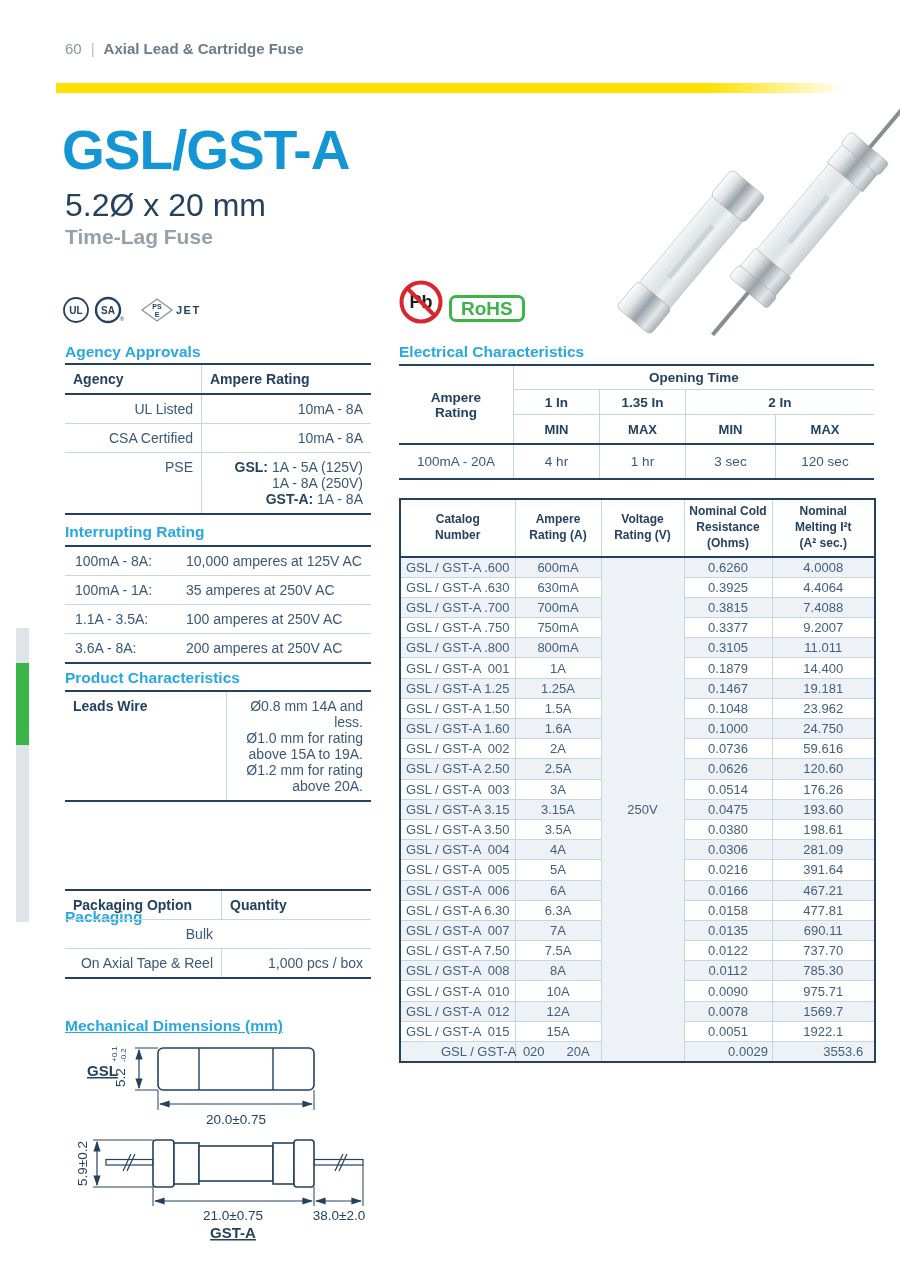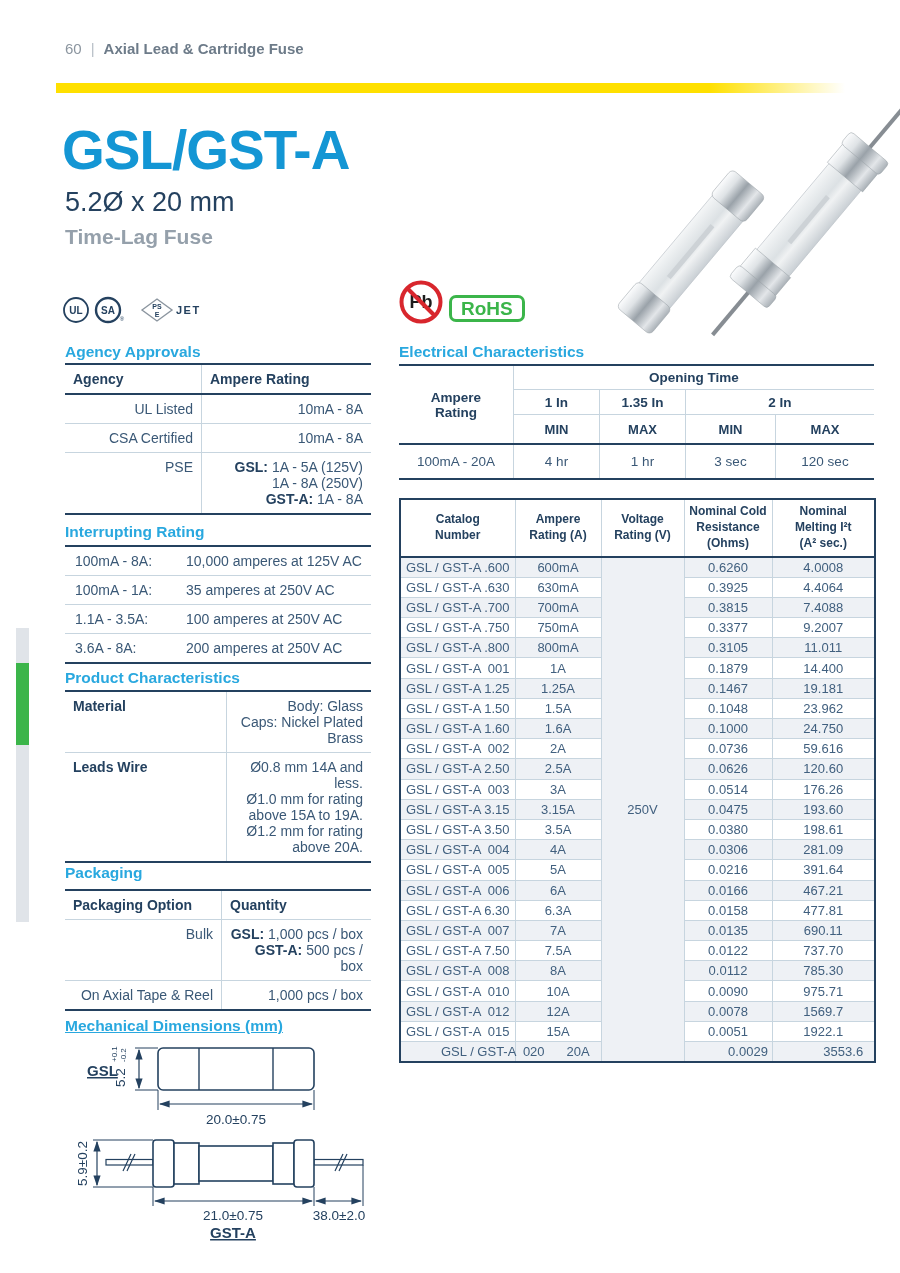--- a/index.html
+++ b/index.html
@@ -19,21 +19,21 @@
   .page-header .sep{color:#b6bec6;margin:0 9px;}
   .yellow-bar{left:40px;top:83px;width:797px;height:10px;
       background:linear-gradient(90deg,var(--yellow) 0%,var(--yellow) 82%,rgba(255,224,0,0) 99%);}
 
   
   .edge-gray{left:0;top:628px;width:13px;height:294px;background:#e0e4e9;}
   .edge-green{left:0;top:663px;width:13px;height:82px;background:var(--green);}
 
   
   .product-title{left:46px;top:118px;font-size:55px;font-weight:bold;color:var(--title);letter-spacing:-1px;}
-  .product-size{left:49px;top:187px;font-size:27px;color:var(--navy);}
+  .product-size{left:49px;top:187px;font-size:32px;color:var(--navy);}
   .product-type{left:49px;top:225px;font-size:21px;font-weight:bold;color:#95a0ab;}
 
   .sec-h{font-size:15.5px;font-weight:bold;color:var(--blue);}
 
   
   .tbl{width:306px;border-top:2px solid var(--navy);border-bottom:2px solid var(--navy);font-size:14px;}
   .trow,.thead-row{display:grid;}
   .c1,.c2{padding:6px 8px;}
   .c2{border-left:1px solid var(--lt);}
   .lblb{font-weight:bold;color:var(--navy);}
@@ -217,49 +217,38 @@
       </div>
       <div class="trow">
         <div class="c1">3.6A - 8A:</div>
         <div class="c2">200 amperes at 250V AC</div>
       </div>
     </div>
 
   <div class="abs sec-h" style="left:49px;top:669px;">Product Characteristics</div>
   <div class="abs tbl pc" style="left:49px;top:690px;">
       <div class="trow">
-        <div class="c1 lblb">Material</div>
-        <div class="c2 val">
-          <div class="line">Body: Glass</div>
-          <div class="line">Caps: Nickel Plated Brass</div>
-        </div>
-      </div>
-      <div class="trow">
         <div class="c1 lblb">Leads Wire</div>
         <div class="c2 val">
           <div class="line">Ø0.8 mm 14A and less.</div>
           <div class="line">Ø1.0 mm for rating above 15A to 19A.</div>
           <div class="line">Ø1.2 mm for rating above 20A.</div>
         </div>
       </div>
     </div>
 
-  <div class="abs sec-h" style="left:49px;top:864px;">Packaging</div>
+  <div class="abs sec-h" style="left:49px;top:908px;">Packaging</div>
   <div class="abs tbl pkg" style="left:49px;top:889px;">
     <div class="thead-row">
       <div class="c1 lblb">Packaging Option</div>
       <div class="c2 lblb">Quantity</div>
     </div>
     <div>
         <div class="trow">
           <div class="c1 val">Bulk</div>
-          <div class="c2 val">
-            <div class="line"><b>GSL:</b> 1,000 pcs / box</div>
-            <div class="line"><b>GST-A:</b> 500 pcs / box</div>
-          </div>
         </div>
         <div class="trow">
           <div class="c1 val">On Axial Tape &amp; Reel</div>
           <div class="c2 val">
             <div class="line">1,000 pcs / box</div>
           </div>
         </div>
       </div>
   </div>
 

